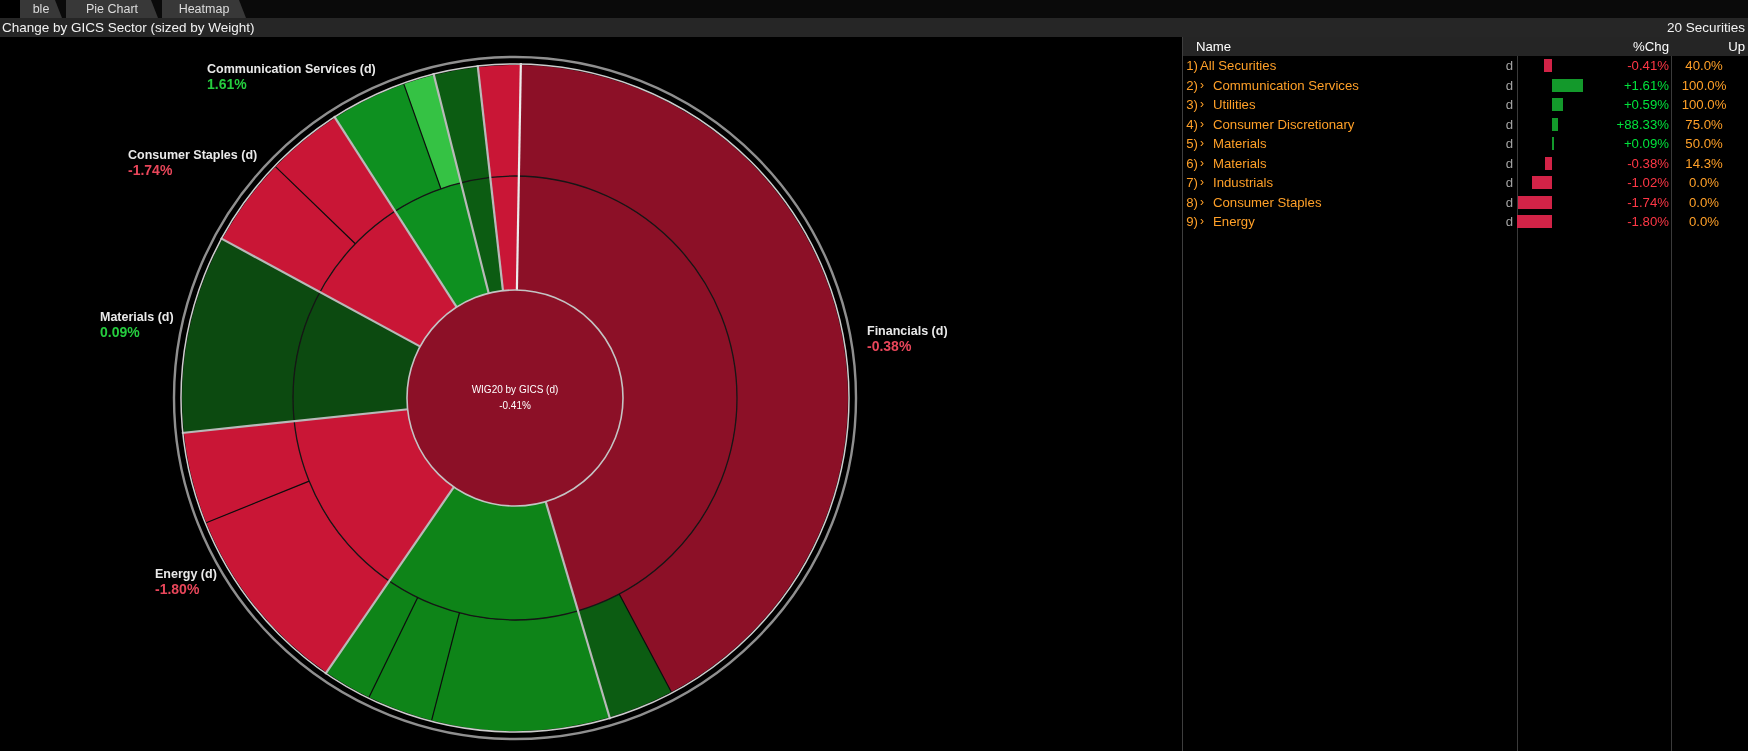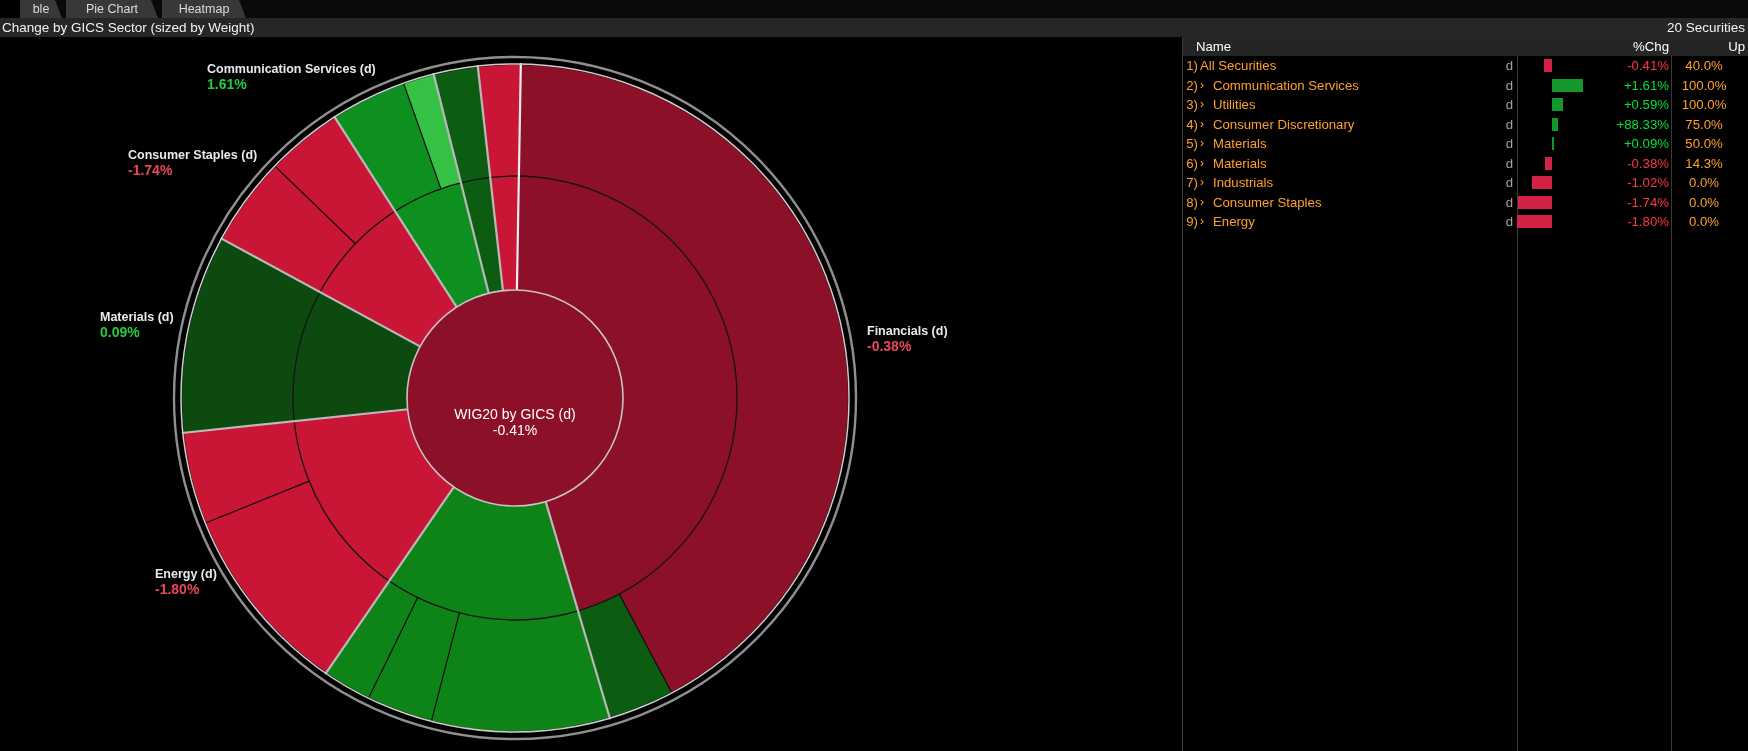--- a/index.html
+++ b/index.html
@@ -16,21 +16,21 @@
   #titlebar{position:absolute;left:0;top:18px;width:100%;height:19px;background:#262626;color:#f2f2f2;
             font-size:13.5px;line-height:19px;}
   #titlebar .t{position:absolute;left:2px;top:0;}
   #titlebar .r{position:absolute;right:3px;top:0;}
   
   #chart{position:absolute;left:0;top:37px;width:1182px;height:714px;background:#000;}
   #sun{position:absolute;left:0;top:0;}
   .plabel{position:absolute;font-size:12.5px;line-height:15px;color:#e9e9e9;white-space:nowrap;font-weight:bold;}
   .plabel .v{font-size:14px;}
   #centerlabel{position:absolute;left:515px;top:361px;transform:translate(-50%,-50%);
-               color:#fff;font-size:14px;line-height:16px;text-align:center;white-space:nowrap;margin-top:24px;}
+               color:#fff;font-size:10px;line-height:16px;text-align:center;white-space:nowrap;}
   
   #tablewrap{position:absolute;left:1182px;top:37px;width:566px;height:714px;background:#000;
              border-left:1px solid #3e3e3e;font-size:13.2px;}
   .vline{position:absolute;top:0;width:1px;height:714px;background:#3a3a3a;}
   #thead{position:absolute;left:0;top:0;width:100%;height:19px;background:#252525;color:#fff;line-height:19px;}
   #thead .h-name{position:absolute;left:13px;}
   #thead .h-chg{position:absolute;left:380px;width:106px;text-align:right;}
   #thead .h-up{position:absolute;left:480px;width:82px;text-align:right;}
   .row{position:absolute;left:0;width:100%;height:19.5px;line-height:19.5px;color:#ffa028;}
   .row .num{position:absolute;left:0;width:15px;text-align:right;}

